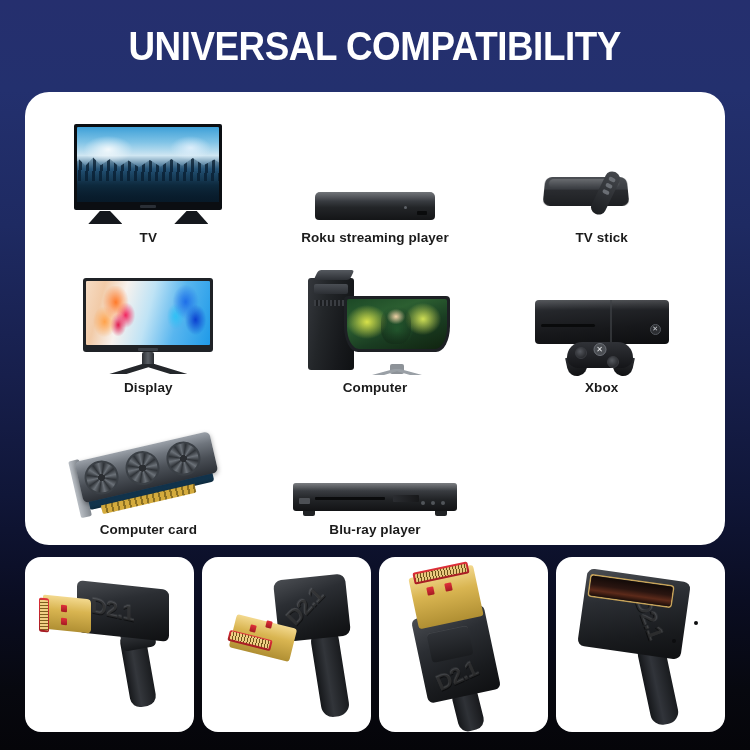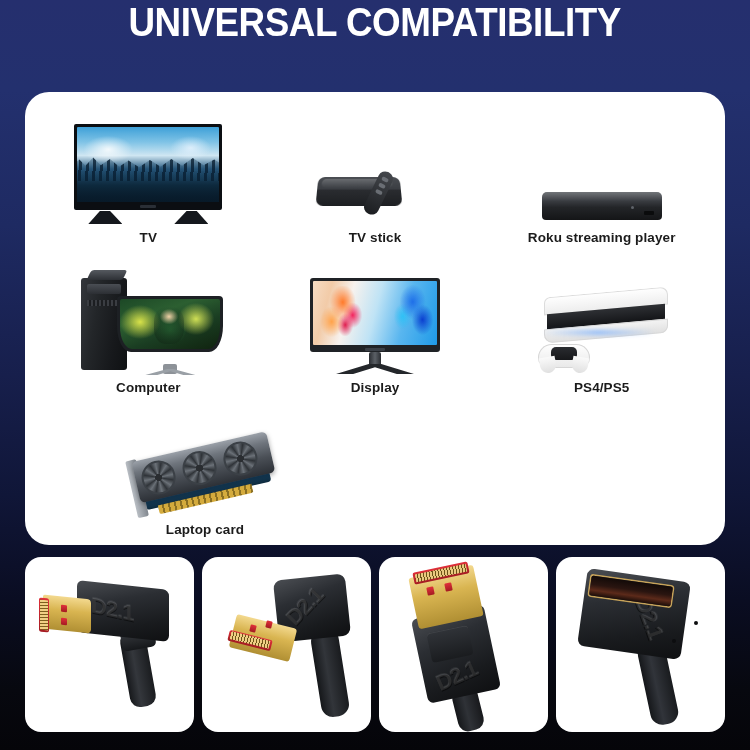--- a/index.html
+++ b/index.html
@@ -18,21 +18,21 @@
       #101638 66%,
       #0a0d22 80%,
       #07080f 92%,
       #050509 100%);
     position: relative;
   }
 
   
   .title-bar {
     height: 92px;
-    display: flex; justify-content: center;
+    display: flex; align-items: center; justify-content: center;
   }
   .title {
     color: #ffffff;
     font-size: 40px;
     font-weight: bold;
     letter-spacing: -0.5px;
     transform: scaleX(0.92);
     text-align: center;
     white-space: nowrap;
     font-family: "Liberation Sans Narrow", "Liberation Sans", sans-serif;
@@ -683,115 +683,132 @@
               <div class="tv-leg r"></div>
             </div>
         </div>
       </div>
       <div class="device-label">TV</div>
     </div>
 
 
     <div class="device-cell">
       <div class="thumb">
+        <div class="roku">
+          <div class="rk-body"></div>
+          <div class="rk-port"></div>
+          <div class="rk-dot"></div>
+        </div>
+      </div>
+      <div class="device-label">Roku streaming player</div>
+    </div>
+
+    <div class="device-cell">
+      <div class="thumb">
         <div class="tvstick">
           <div class="ts-box"></div>
           <div class="ts-remote">
               <i></i>
               <i></i>
               <i></i>
             </div>
         </div>
       </div>
       <div class="device-label">TV stick</div>
     </div>
 
+  </div>
+
+  <div class="device-row row2">
+
     <div class="device-cell">
       <div class="thumb">
-        <div class="roku">
-          <div class="rk-body"></div>
-          <div class="rk-port"></div>
-          <div class="rk-dot"></div>
-        </div>
-      </div>
-      <div class="device-label">Roku streaming player</div>
-    </div>
-
-  </div>
-
-  <div class="device-row row2">
+        <div class="monitor">
+          <div class="mn-screen">
+              <div class="mn-pic"></div>
+              <div class="mn-brand"></div>
+            </div>
+          <div class="mn-neck"></div>
+          <div class="mn-base"></div>
+        </div>
+      </div>
+      <div class="device-label">Display</div>
+    </div>
 
     <div class="device-cell">
       <div class="thumb">
         <div class="computer">
           <div class="cp-tower"></div>
           <div class="cp-tower-handle"></div>
           <div class="cp-mon">
               <div class="cp-pic"></div>
             </div>
           <div class="cp-mon-stand"></div>
           <div class="cp-mon-base"></div>
         </div>
       </div>
       <div class="device-label">Computer</div>
     </div>
 
+
     <div class="device-cell">
       <div class="thumb">
-        <div class="monitor">
-          <div class="mn-screen">
-              <div class="mn-pic"></div>
-              <div class="mn-brand"></div>
-            </div>
-          <div class="mn-neck"></div>
-          <div class="mn-base"></div>
-        </div>
-      </div>
-      <div class="device-label">Display</div>
-    </div>
-
-    <div class="device-cell">
-      <div class="thumb">
-        <div class="ps5">
-          <div class="ps-console">
-            <div class="ps-white-top"></div>
-            <div class="ps-black"></div>
-            <div class="ps-white-bot"></div>
+        <div class="xbox">
+          <div class="xb-body"></div>
+          <div class="xb-split"></div>
+          <div class="xb-slot"></div>
+          <div class="xb-logo"></div>
+          <div class="xb-pad">
+            <div class="xb-grip l"></div>
+            <div class="xb-grip r"></div>
+            <div class="xb-pad-body"></div>
+            <div class="xb-pad-logo"></div>
+            <div class="xb-stick l"></div>
+            <div class="xb-stick r"></div>
           </div>
-          <div class="ps-glow"></div>
-          <div class="ps-pad">
-            <div class="ps-pad-body"></div>
-            <div class="ps-grip l"></div>
-            <div class="ps-grip r"></div>
-          </div>
-        </div>
-      </div>
-      <div class="device-label">PS4/PS5</div>
-    </div>
-
+        </div>
+      </div>
+      <div class="device-label">Xbox</div>
+    </div>
 
   </div>
 
   <div class="device-row row3">
 
     <div class="device-cell">
       <div class="thumb">
         <div class="gpu">
           <div class="gpu-pcb"></div>
           <div class="gpu-fingers"></div>
           <div class="gpu-bracket"></div>
           <div class="gpu-shroud"></div>
           <div class="gpu-fan f1"></div>
           <div class="gpu-fan f2"></div>
           <div class="gpu-fan f3"></div>
         </div>
       </div>
-      <div class="device-label">Laptop card</div>
-    </div>
-
+      <div class="device-label">Computer card</div>
+    </div>
+
+    <div class="device-cell">
+      <div class="thumb">
+        <div class="bluray">
+          <div class="br-foot l"></div>
+          <div class="br-foot r"></div>
+          <div class="br-body"></div>
+          <div class="br-logo"></div>
+          <div class="br-tray"></div>
+          <div class="br-disp"></div>
+          <div class="br-btn b1"></div>
+          <div class="br-btn b2"></div>
+          <div class="br-btn b3"></div>
+        </div>
+      </div>
+      <div class="device-label">Blu-ray player</div>
+    </div>
 
 
     <div class="device-cell">
       <div class="thumb"></div>
       <div class="device-label"></div>
     </div>
 
   </div>
 
 </div>

